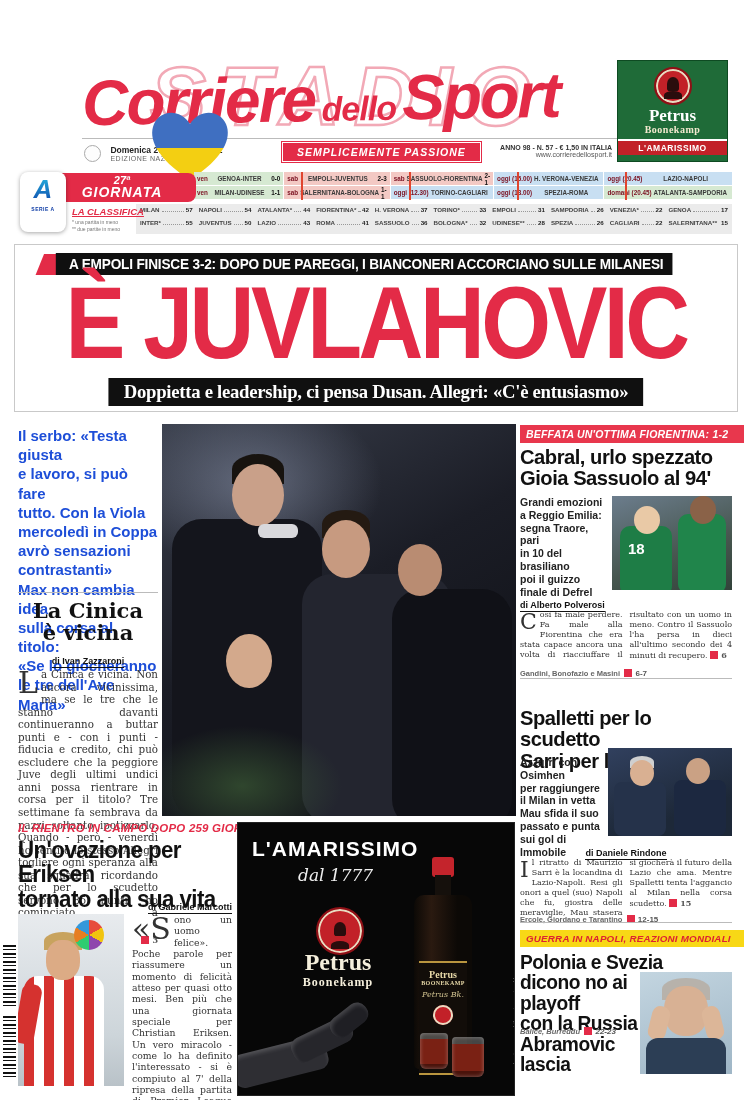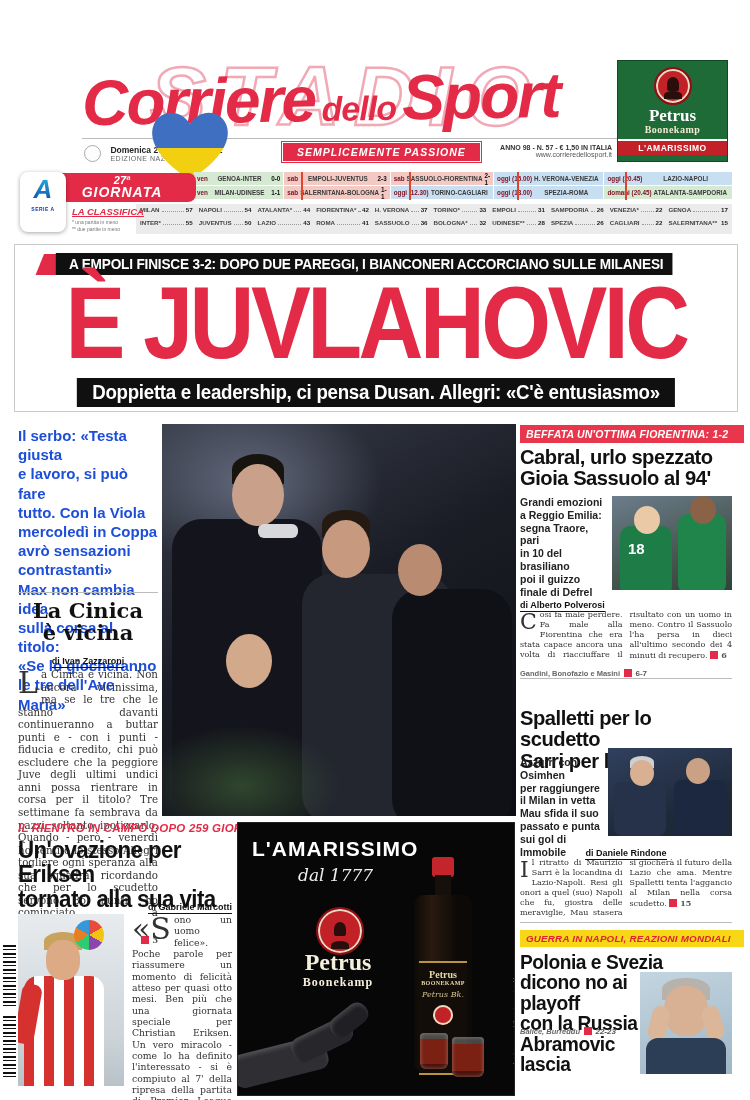--- a/index.html
+++ b/index.html
@@ -74,21 +74,21 @@
   .st .pts{color:#222;}
 
   
   #headline-box{left:14px;top:244px;width:722px;height:166px;border:1px solid #c9c9c9;background:#fff;z-index:4;}
   #kicker-wrap{position:absolute;left:50%;top:8px;transform:translateX(-50%);white-space:nowrap;}
   #kicker-wedge{display:inline-block;width:22px;height:21px;background:#e32b47;transform:skewX(-22deg);vertical-align:middle;margin-right:-6px;}
   #kicker{display:inline-block;background:#101010;color:#fff;font-weight:800;font-size:14.5px;letter-spacing:-.2px;
     padding:3px 10px 3px 14px;vertical-align:middle;transform:scaleX(.94);transform-origin:left center;}
   #main-title{position:absolute;left:50%;top:24px;transform:translateX(-50%) scaleX(.88);transform-origin:center top;
     color:#e32b47;font-size:102px;font-weight:800;letter-spacing:-4px;white-space:nowrap;line-height:1.06;}
-  #sub-wrap{position:absolute;left:50%;top:133px;transform:translateX(-50%);}
+  #sub-wrap{position:absolute;left:50%;top:133px;transform:translateX(-50%);font-family:Liberation Serif, serif;}
   #subtitle{display:inline-block;background:#101010;color:#fff;font-weight:800;font-size:19.5px;letter-spacing:-.3px;
     padding:3px 16px;white-space:nowrap;transform:scaleX(.96);transform-origin:center;}
 
   
   .chip{display:inline-block;width:8px;height:8px;background:#e32b47;margin-right:3px;vertical-align:-1px;}
   .pageno{font-size:8px;font-weight:bold;color:#555;}
   .byline{font-size:7.5px;font-weight:bold;color:#666;}
   .author{display:inline-block;font-size:9px;font-weight:bold;color:#111;border-bottom:1.5px solid #111;padding-bottom:1px;}
   .serif{font-family:"DejaVu Serif","Liberation Serif",serif;}
   .dropcap{float:left;font-size:30px;line-height:26px;font-weight:normal;margin:2px 3px 0 0;color:#333;}
@@ -565,20 +565,24 @@
     <div class="blob" id="lp-h1"></div>
     <div class="blob" id="lp-h2"></div>
   </div>
   <div class="abs rcol" id="laz-author">
     <span class="author">di Daniele Rindone</span>
   </div>
   <div class="abs rcol rbody serif" id="laz-body">
     <span class="dropcap serif">I</span><span>l ritratto di Maurizio Sarri è la locandina di Lazio-Napoli. Resi gli onori a quel (suo) Napoli che fu, giostra delle meraviglie, Mau stasera si giocherà il futuro della Lazio che ama. Mentre Spalletti tenta l'aggancio al Milan nella corsa scudetto.</span>
     <span class="chip"></span><span class="pageno">15</span>
   </div>
+  <div class="abs rcol" id="laz-byline">
+    <span class="byline">Ercole, Giordano e Tarantino</span>
+    <span class="chip"></span><span class="pageno">12-15</span>
+  </div>
   <div class="abs rcol rrule" id="r-rule2"></div>
 
   <div class="abs rcol kicker-red kicker-yellow" id="ukr-kicker">GUERRA IN NAPOLI, REAZIONI MONDIALI</div>
   <div class="abs rtitle pre" id="ukr-title" style="left:520px;">Polonia e Svezia
 dicono no ai playoff
 con la Russia
 Abramovic lascia</div>
   <div class="abs" id="ukr-photo">
     <div class="blob" id="up-hair"></div>
     <div class="blob" id="up-head"></div>

